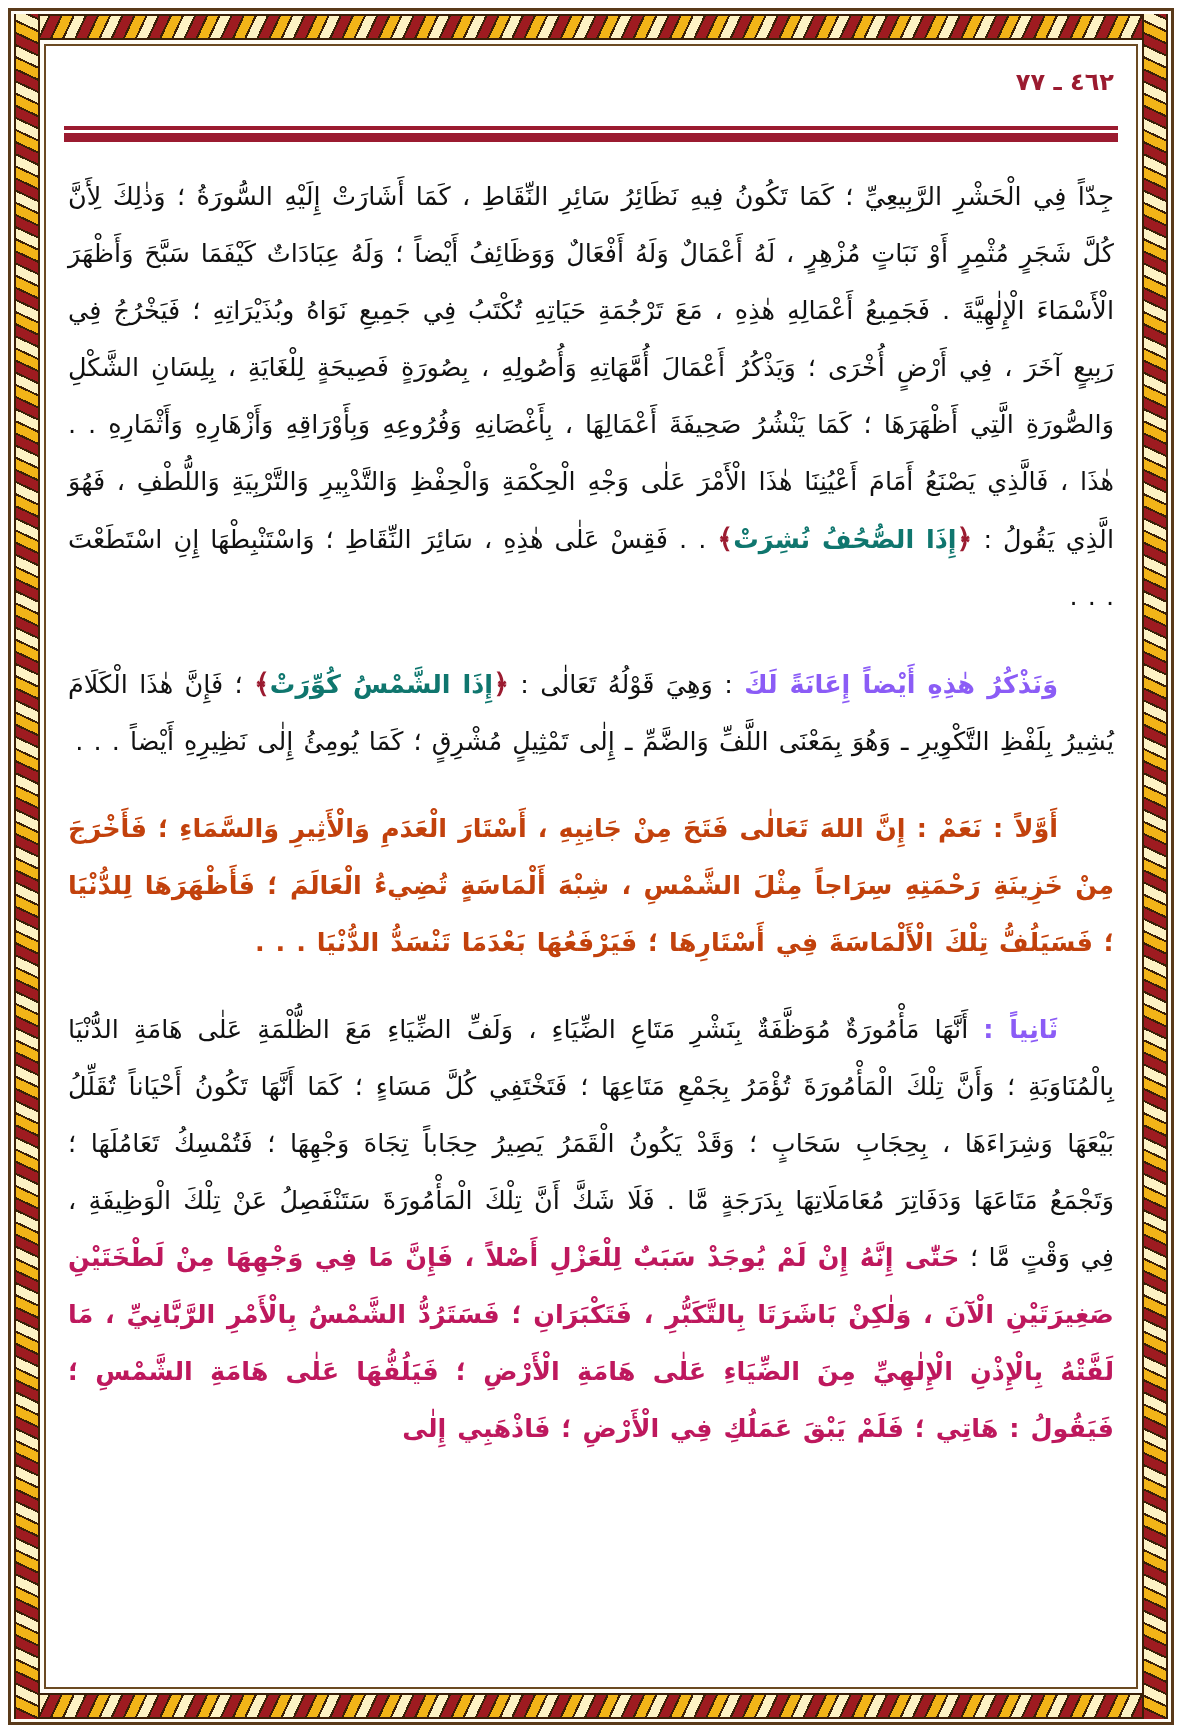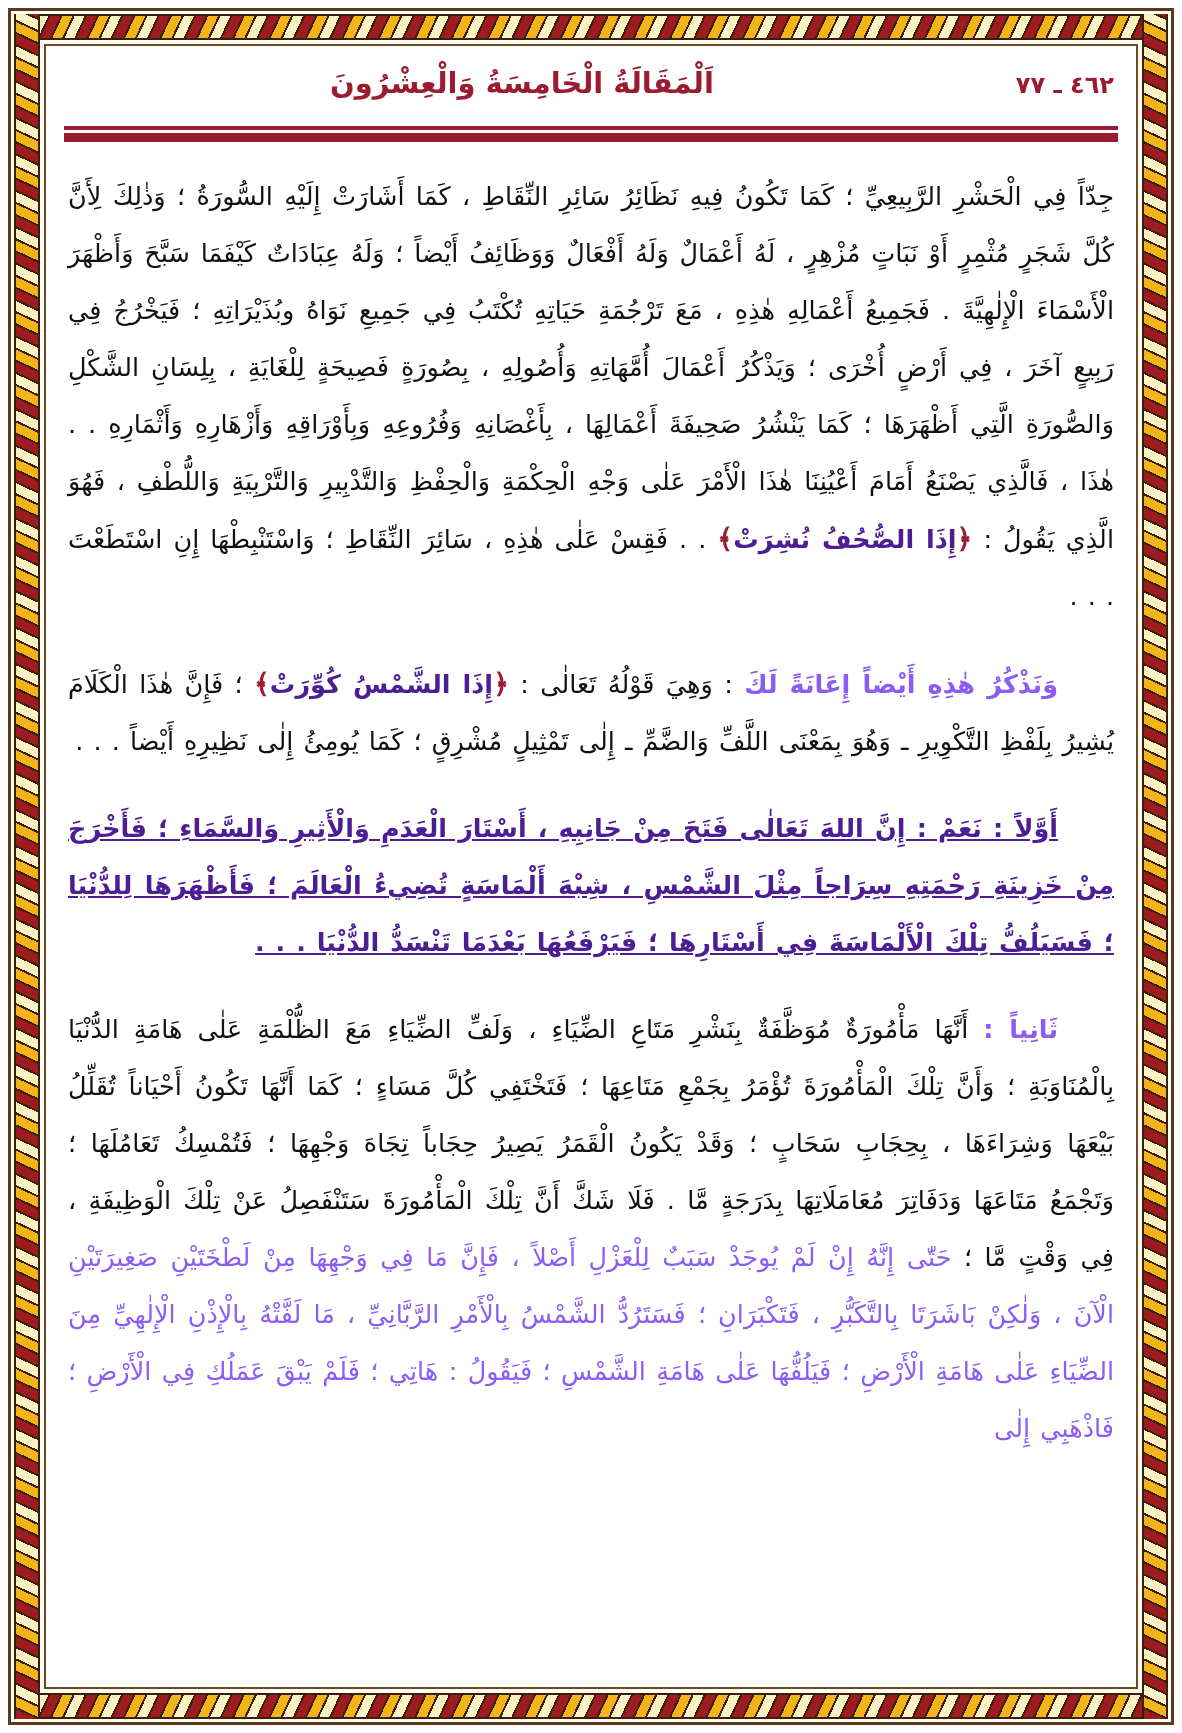--- a/index.html
+++ b/index.html
@@ -138,52 +138,51 @@
     font-size: 25.5px;
     line-height: 57px;
     color: #111111;
     word-spacing: 2px;
   }
   p.para.indent { text-indent: 56px; }
   p.spacer { height: 30px; margin: 0; }
 
   .blk      { color: #111111; }
   .red      { color: #8b5cf6; font-weight: bold; }
-  .red-in   { color: #8b5cf6; font-weight: normal; margin-top: 36px; }
-  .blue     { color: #4c1d95; font-weight: bold; }
+  .red-in   { color: #be185d; font-weight: bold; margin-top: 36px; }
+  .blue     { color: #0f766e; font-weight: bold; }
 
   
   .qmark {
     color: #9B1B30;
     font-weight: bold;
     font-size: 27px;
   }
 
   
-  p.para.all-red { color: #4c1d95; font-weight: bold; text-decoration: underline; }
+  p.para.all-red { color: #c2410c; font-weight: bold; }
 </style>
 </head>
 <body>
 
 <div class="page">
 
   <div class="frame-outer"></div>
 
   <div class="braid braid-h braid-top"></div>
   <div class="braid braid-h braid-bottom"></div>
   <div class="braid braid-v braid-left"></div>
   <div class="braid braid-v braid-right"></div>
 
   <div class="frame-inner"></div>
 
   <div class="content">
 
     <div class="header">
       <div class="page-num">٤٦٢ ـ ٧٧</div>
-      <div class="header-title">اَلْمَقَالَةُ الْخَامِسَةُ وَالْعِشْرُونَ</div>
     </div>
 
     <div class="rule"></div>
 
     <div class="body-text">
 
       <p class="para"><span class="blk">جِدّاً فِي الْحَشْرِ الرَّبِيعِيِّ ؛ كَمَا تَكُونُ فِيهِ نَظَائِرُ سَائِرِ النِّقَاطِ ، كَمَا أَشَارَتْ إِلَيْهِ السُّورَةُ ؛ وَذٰلِكَ لِأَنَّ كُلَّ شَجَرٍ مُثْمِرٍ أَوْ نَبَاتٍ مُزْهِرٍ ، لَهُ أَعْمَالٌ وَلَهُ أَفْعَالٌ وَوَظَائِفُ أَيْضاً ؛ وَلَهُ عِبَادَاتٌ كَيْفَمَا سَبَّحَ وَأَظْهَرَ الْأَسْمَاءَ الْإِلٰهِيَّةَ . فَجَمِيعُ أَعْمَالِهِ هٰذِهِ ، مَعَ تَرْجُمَةِ حَيَاتِهِ تُكْتَبُ فِي جَمِيعِ نَوَاهُ وبُذَيْرَاتِهِ ؛ فَيَخْرُجُ فِي رَبِيعٍ آخَرَ ، فِي أَرْضٍ أُخْرَى ؛ وَيَذْكُرُ أَعْمَالَ أُمَّهَاتِهِ وَأُصُولِهِ ، بِصُورَةٍ فَصِيحَةٍ لِلْغَايَةِ ، بِلِسَانِ الشَّكْلِ وَالصُّورَةِ الَّتِي أَظْهَرَهَا ؛ كَمَا يَنْشُرُ صَحِيفَةَ أَعْمَالِهَا ، بِأَغْصَانِهِ وَفُرُوعِهِ وَبِأَوْرَاقِهِ وَأَزْهَارِهِ وَأَثْمَارِهِ . . هٰذَا ، فَالَّذِي يَصْنَعُ أَمَامَ أَعْيُنِنَا هٰذَا الْأَمْرَ عَلٰى وَجْهِ الْحِكْمَةِ وَالْحِفْظِ وَالتَّدْبِيرِ وَالتَّرْبِيَةِ وَاللُّطْفِ ، فَهُوَ الَّذِي يَقُولُ : </span><span class="qmark">﴿</span><span class="blue">إِذَا الصُّحُفُ نُشِرَتْ</span><span class="qmark">﴾</span><span class="blk"> . . فَقِسْ عَلٰى هٰذِهِ ، سَائِرَ النِّقَاطِ ؛ وَاسْتَنْبِطْهَا إِنِ اسْتَطَعْتَ . . .</span></p>
 
       <p class="spacer"></p>
 

